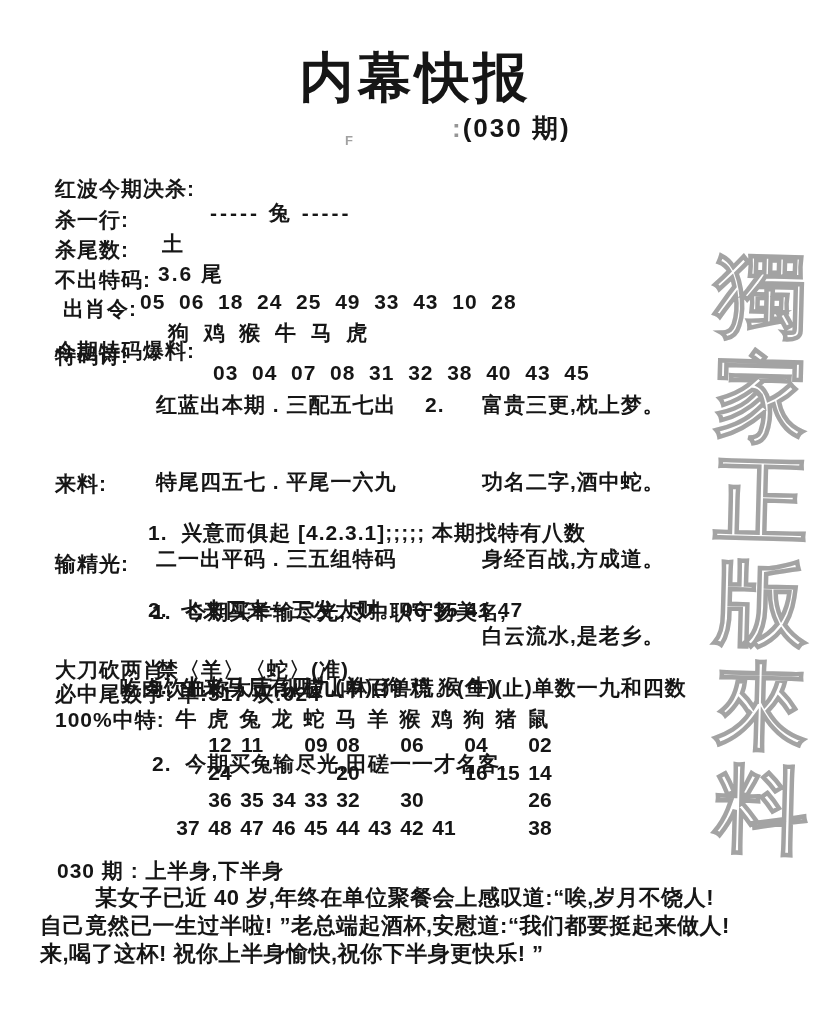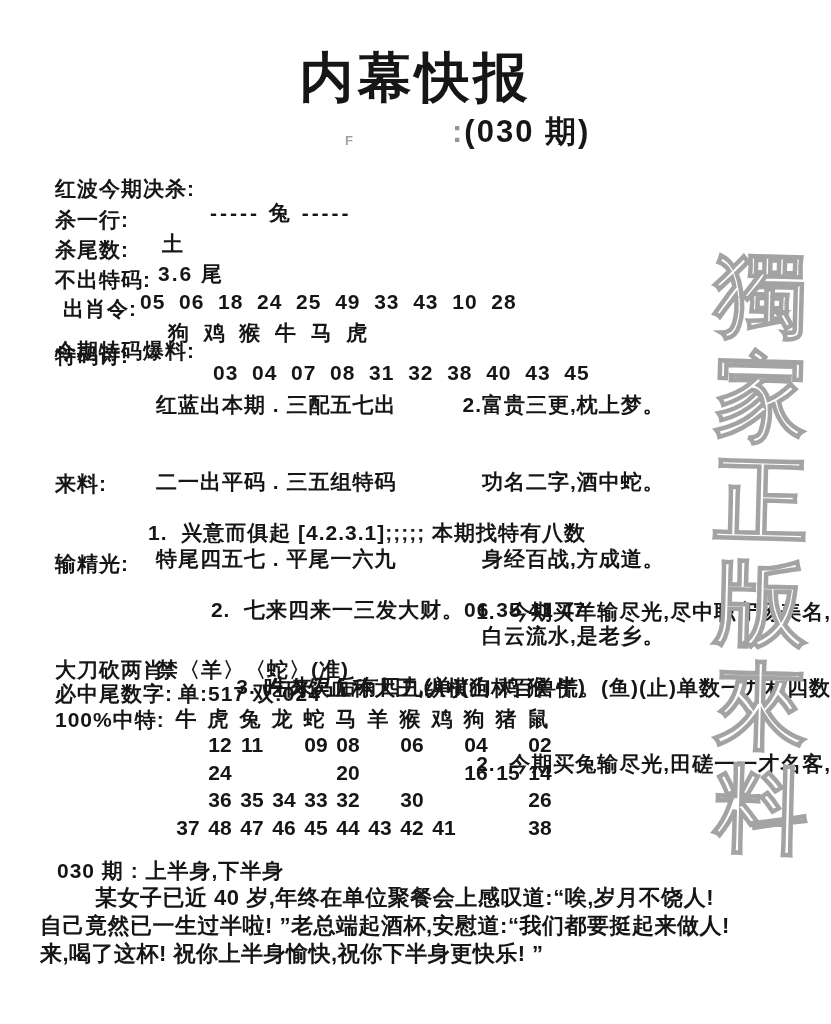--- a/index.html
+++ b/index.html
@@ -11,26 +11,26 @@
     font-weight:700;
   }
   .abs { position:absolute; white-space:pre; }
 
   
   .title {
     left:0; right:0; top:30px; text-align:center;
     font-family:"Liberation Serif","DejaVu Serif",serif;
     font-size:54px; font-weight:900; letter-spacing:4px;
   }
-  .issue { left:452px; top:99px; font-size:31px; letter-spacing:2px; }
+  .issue { left:452px; top:99px; font-size:26px; letter-spacing:2px; }
   .issue-prefix { opacity:.45; }
   .noise-mark { left:345px; top:121px; font-size:13px; color:#555; opacity:.55; }
 
   
-  .t { font-size:21px; letter-spacing:1px;text-align:right; }
+  .t { font-size:21px; letter-spacing:1px; }
 
   .k-label { position:absolute; left:55px; }
   .k-value { position:absolute; }
   .k1 .k-value { left:210px; letter-spacing:3px; }
   .k2 .k-value { left:162px; }
   .k3 .k-value { left:158px; letter-spacing:2px; }
   .k4 .k-value { left:140px; }
   .k5 .k-value { left:160px; }
   .k6 .k-value { left:213px; }
 
@@ -100,22 +100,22 @@
     <span class="k-value">狗  鸡  猴  牛  马  虎</span>
   </div>
   <div class="abs t k6" style="top:301px;left:0;width:100%;">
     <span class="k-label">今期特码爆料:</span>
     <span class="k-value">03  04  07  08  31  32  38  40  43  45</span>
   </div>
 
   <div class="abs t" style="left:55px;top:330px;">特码诗:</div>
   <div class="abs t poem-left" style="left:148px;top:330px;">
     <div class="ind8">红蓝出本期 . 三配五七出</div>
+    <div class="ind8">特尾四五七 . 平尾一六九</div>
     <div class="ind8">二一出平码 . 三五组特码</div>
-    <div class="ind8">特尾四五七 . 平尾一六九</div>
   </div>
   <div class="abs t poem-right" style="left:425px;top:330px;">
     <div><span class="poem2num">2.</span><span>富贵三更,枕上梦。</span></div>
     <div class="cont">功名二字,酒中蛇。</div>
     <div class="cont">身经百战,方成道。</div>
     <div class="cont">白云流水,是老乡。</div>
   </div>
 
   <div class="abs t" style="left:55px;top:458px;">来料:</div>
   <div class="abs t laili-items" style="left:148px;top:458px;">

